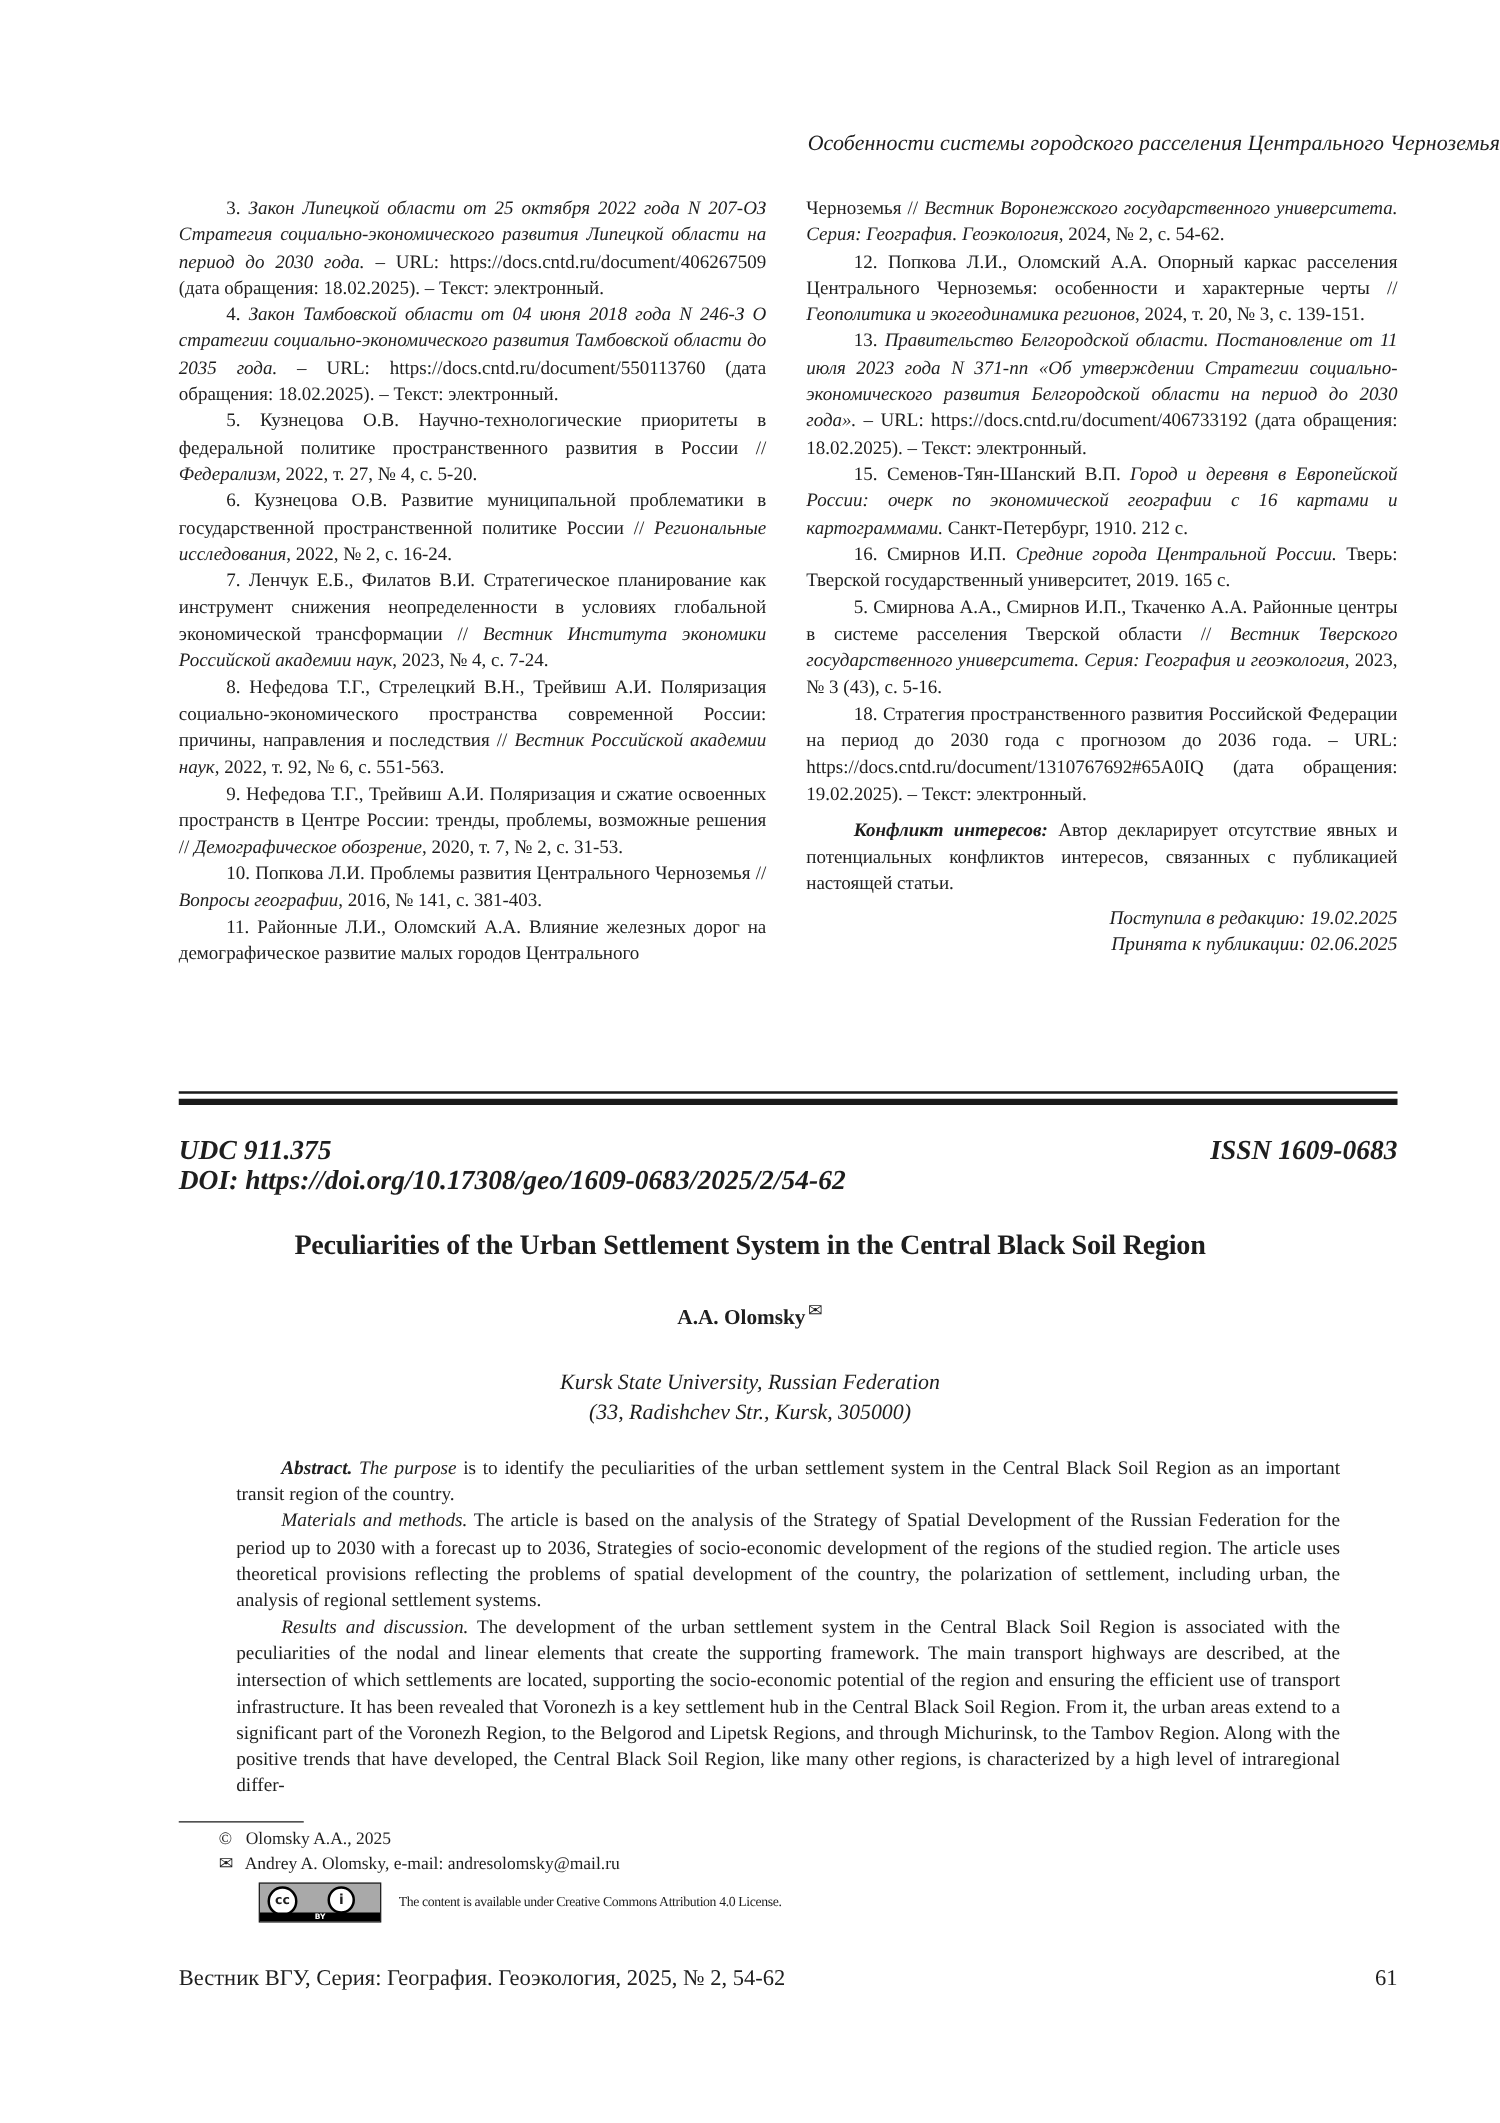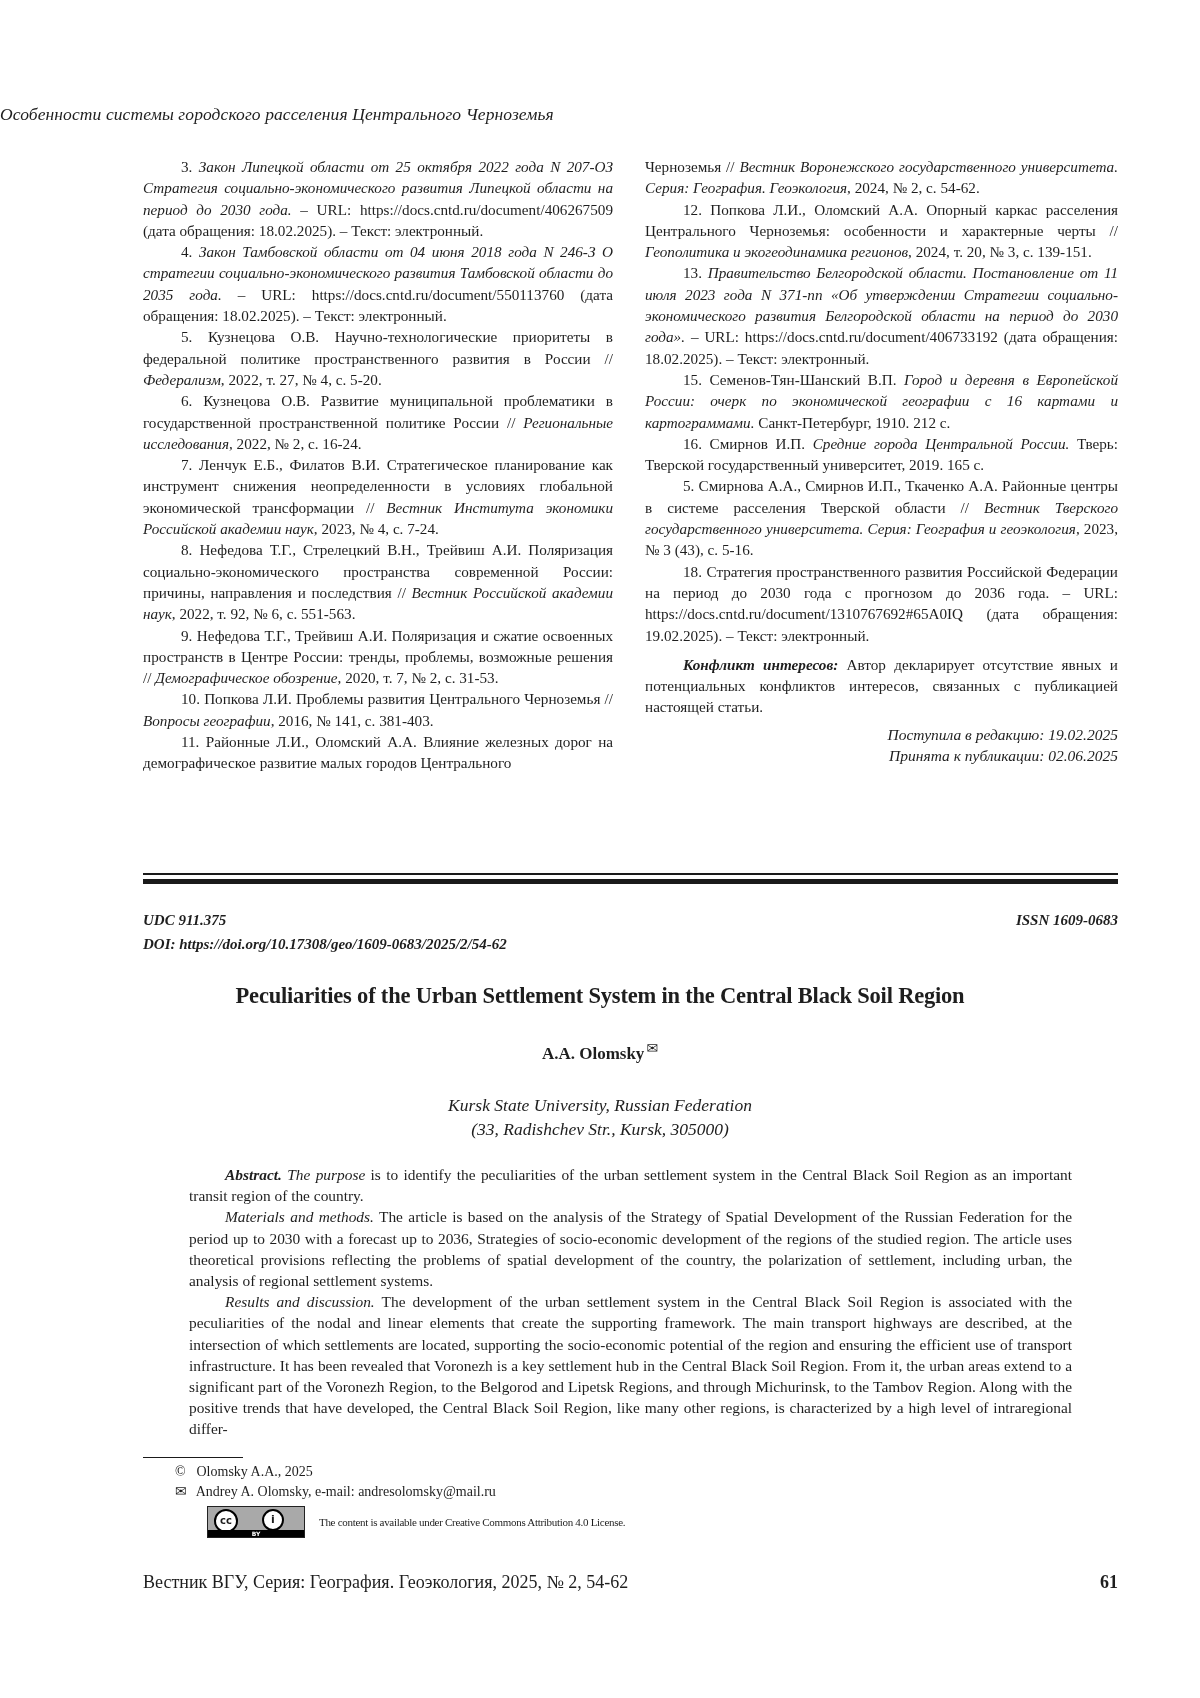--- a/index.html
+++ b/index.html
@@ -1,32 +1,32 @@
 <!DOCTYPE html>
 <html><head>
 <meta charset="utf-8">
 <style>
   html, body { margin: 0; padding: 0; background: #ffffff; }
   body { width: 1200px; height: 1698px; position: relative; overflow: hidden;
          font-family: "Liberation Serif", "DejaVu Serif", serif; color: #1e1e1e; }
-  .running-head { position: absolute; top: 104px; left: 0; width: 1200px; text-align: left;
+  .running-head { position: absolute; top: 104px; left: 0; width: 1200px; text-align: right;
          font-style: italic; font-size: 17.5px; letter-spacing: 0.1px; }
   .refs { position: absolute; top: 156px; font-size: 15.2px; line-height: 21.3px; text-align: justify; }
   .refs.left { left: 143px; width: 470px; }
   .refs.right { left: 645px; width: 473px; }
   .ref { margin: 0; text-indent: 38px; }
   .ref.cont { text-indent: 0; }
   .ref i { font-style: italic; }
   .conflict { margin-top: 8px; text-indent: 38px; }
   .conflict b { font-weight: bold; font-style: italic; }
   .dates { text-align: right; font-style: italic; margin-top: 6px; font-size: 15.5px; line-height: 21px; }
   .rule-thin { position: absolute; left: 143px; width: 975px; top: 873px; height: 2px; background: #1a1a1a; }
   .rule-thick { position: absolute; left: 143px; width: 975px; top: 879px; height: 5px; background: #1a1a1a; }
   .meta { position: absolute; top: 908px; left: 143px; width: 975px; font-style: italic; font-weight: bold;
-          font-size: 15px; line-height: 24px; }
+          font-size: 22px; line-height: 24px; }
   .meta .issn { position: absolute; right: 0; top: 0; }
   .en-title { position: absolute; top: 983px; left: 0; width: 1200px; text-align: center;
               font-weight: bold; font-size: 22.5px; letter-spacing: -0.2px; }
   .author { position: absolute; top: 1040px; left: 0; width: 1200px; text-align: center;
             font-weight: bold; font-size: 17px; }
   .author .mail-sup { font-weight: normal; font-size: 14px; vertical-align: 6px; margin-left: 2px; }
   .affil { position: absolute; top: 1093px; left: 0; width: 1200px; text-align: center;
            font-style: italic; font-size: 17.5px; line-height: 24px; }
   .abstract { position: absolute; top: 1164px; left: 189px; width: 883px; font-size: 15.4px;
               line-height: 21.2px; text-align: justify; }
@@ -41,21 +41,21 @@
               margin-right: 14px; overflow: hidden; }
   .cc-badge .cc { position: absolute; left: 6px; top: 2px; width: 20px; height: 20px; border: 2px solid #000;
               border-radius: 50%; background: #fff; font: bold 10px "DejaVu Sans", sans-serif;
               text-align: center; line-height: 20px; }
   .cc-badge .by-icon { position: absolute; left: 54px; top: 2px; width: 18px; height: 18px; border: 2px solid #000;
               border-radius: 50%; background: #fff; font: bold 11px "DejaVu Sans", sans-serif; text-align: center; line-height: 18px; }
   .cc-badge .by-bar { position: absolute; left: 0; bottom: 0; width: 100%; height: 7px; background: #000;
               color: #fff; font: bold 6px "DejaVu Sans", sans-serif; text-align: center; line-height: 7px; }
   .cc-text { font-size: 11px; letter-spacing: -0.3px; }
   .page-footer { position: absolute; top: 1572px; left: 143px; width: 975px; font-size: 18px; }
-  .page-footer .pnum { position: absolute; right: 0; top: 0; font-weight: bold; }
+  .page-footer .pnum { position: absolute; right: 0; top: 0; }
 </style>
 </head>
 <body>
 
 <div class="running-head">Особенности системы городского расселения Центрального Черноземья</div>
 
 <div class="refs left">
   <p class="ref"><span>3.</span> <i>Закон Липецкой области от 25 октября 2022 года N 207-ОЗ Стратегия социально-экономического развития Липецкой области на период до 2030 года.</i><span> – URL: https://docs.cntd.ru/document/406267509 (дата обращения: 18.02.2025). – Текст: электронный.</span></p>
   <p class="ref"><span>4.</span> <i>Закон Тамбовской области от 04 июня 2018 года N 246-З О стратегии социально-экономического развития Тамбовской области до 2035 года.</i><span> – URL: https://docs.cntd.ru/document/550113760 (дата обращения: 18.02.2025). – Текст: электронный.</span></p>
   <p class="ref"><span>5.</span> <span>Кузнецова О.В. Научно-технологические приоритеты в федеральной политике пространственного развития в России // </span><i>Федерализм</i><span>, 2022, т. 27, № 4, с. 5-20.</span></p>

